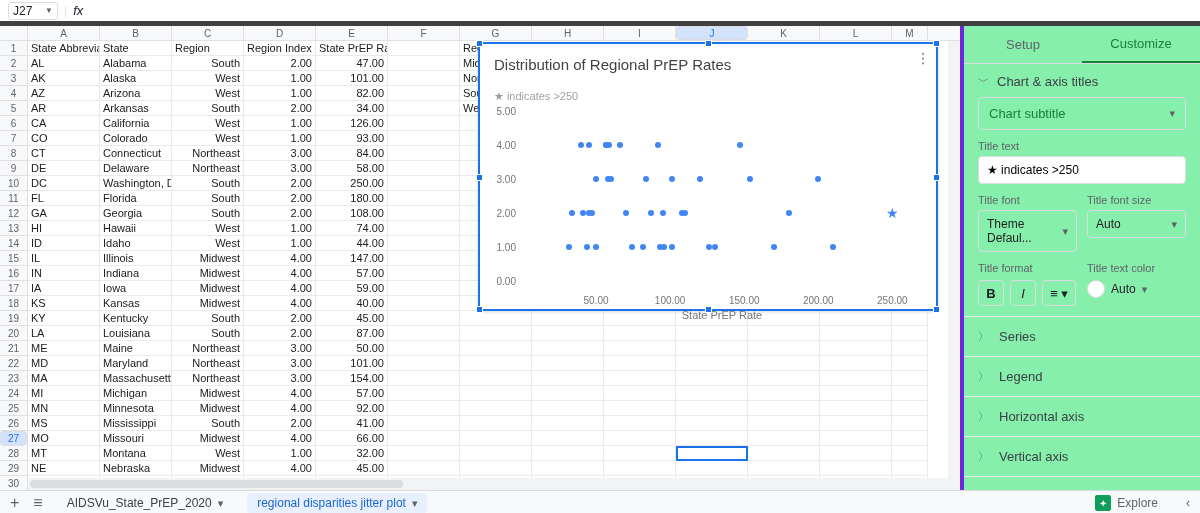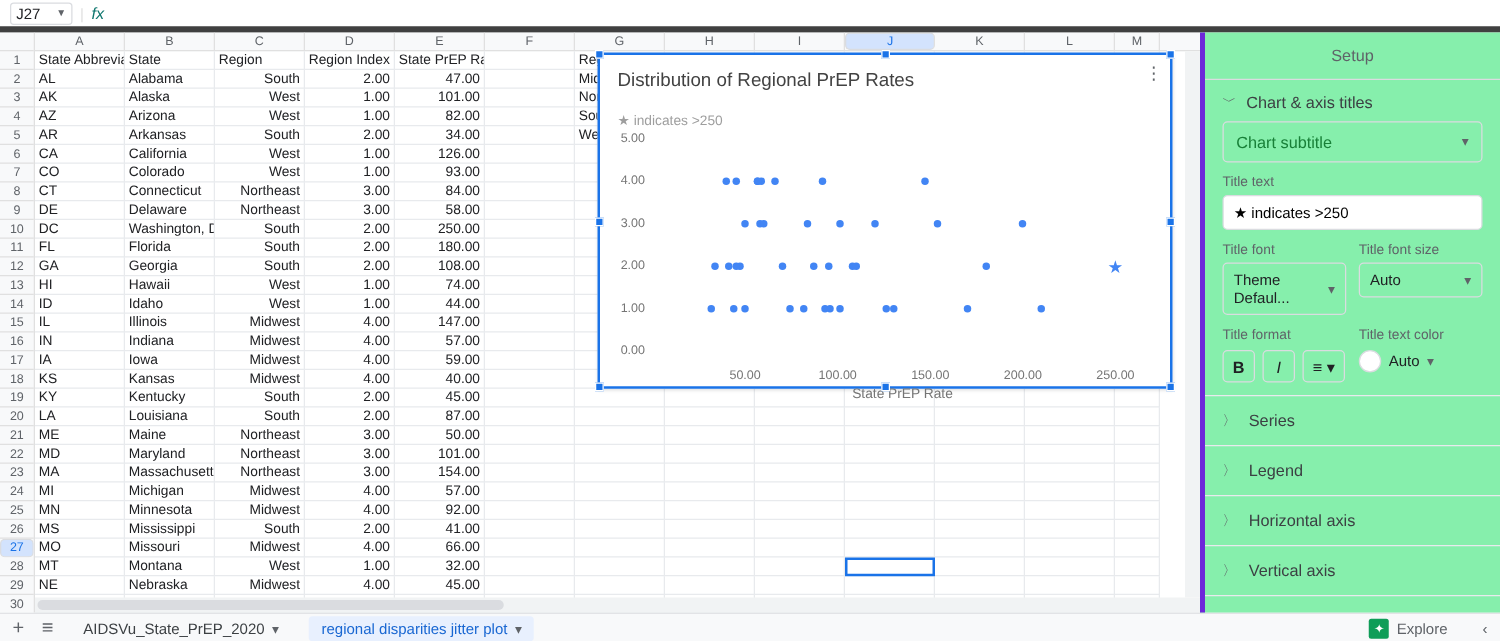--- a/index.html
+++ b/index.html
@@ -1,21 +1,21 @@
 <!DOCTYPE html>
 <html><head>
 <meta charset="utf-8">
 <style>
 *{box-sizing:border-box;margin:0;padding:0;font-family:Arial,sans-serif}
 body{width:1200px;height:513px;overflow:hidden;background:#fff;font-size:12px;color:#202124;position:relative}
 .fb{height:26px;border-bottom:5px solid #404040;display:flex;align-items:center;padding:0 8px;gap:6px}
 .name-box{width:50px;height:18px;border:1px solid #dadce0;border-radius:3px;padding:0 4px;font-size:12px;display:flex;align-items:center;justify-content:space-between}
 .nb-arrow{font-size:8px;color:#5f6368}
 .fx-sep{color:#e0e0e0}
-.fx{font-style:italic;color:#0f766e;font-size:13px}
+.fx{font-style:italic;color:#0f172a;font-size:13px}
 .main{display:flex;height:464px}
 .sheet{flex:1;position:relative;overflow:hidden}
 .grid{display:flex}
 .rowh{width:28px;background:#f8f9fa;border-right:1px solid #e0e0e0}
 .rowh div{height:15px;border-bottom:1px solid #e0e0e0;font-size:10px;color:#5f6368;display:flex;align-items:center;justify-content:center}
 .rowh div.sel{background:#d3e3fd;color:#1a73e8;font-weight:500}
 .cols{flex:1}
 .colh{display:flex;height:15px;background:#f8f9fa;border-bottom:1px solid #e0e0e0}
 .colh div{border-right:1px solid #e0e0e0;font-size:10px;color:#5f6368;display:flex;align-items:center;justify-content:center}
 .colh div.sel{background:#d3e3fd;color:#1a73e8;font-weight:500}
@@ -656,20 +656,21 @@
             <div class="pt" style="left: 311.111px; top: 136px;"></div>
           </div>
         <div class="xaxis-t">State PrEP Rate</div>
       </div>
     </div>
   </div>
 
   <div class="side">
     <div class="tabs">
       <div class="tab">Setup</div>
+      <div class="tab act">Customize</div>
     </div>
     <div class="sect">
       <div class="sect-h">
         <span class="chev">﹀</span>
         <span>Chart &amp; axis titles</span>
       </div>
       <div class="dd">
         <span>Chart subtitle</span>
         <span class="chev">▾</span>
       </div>

